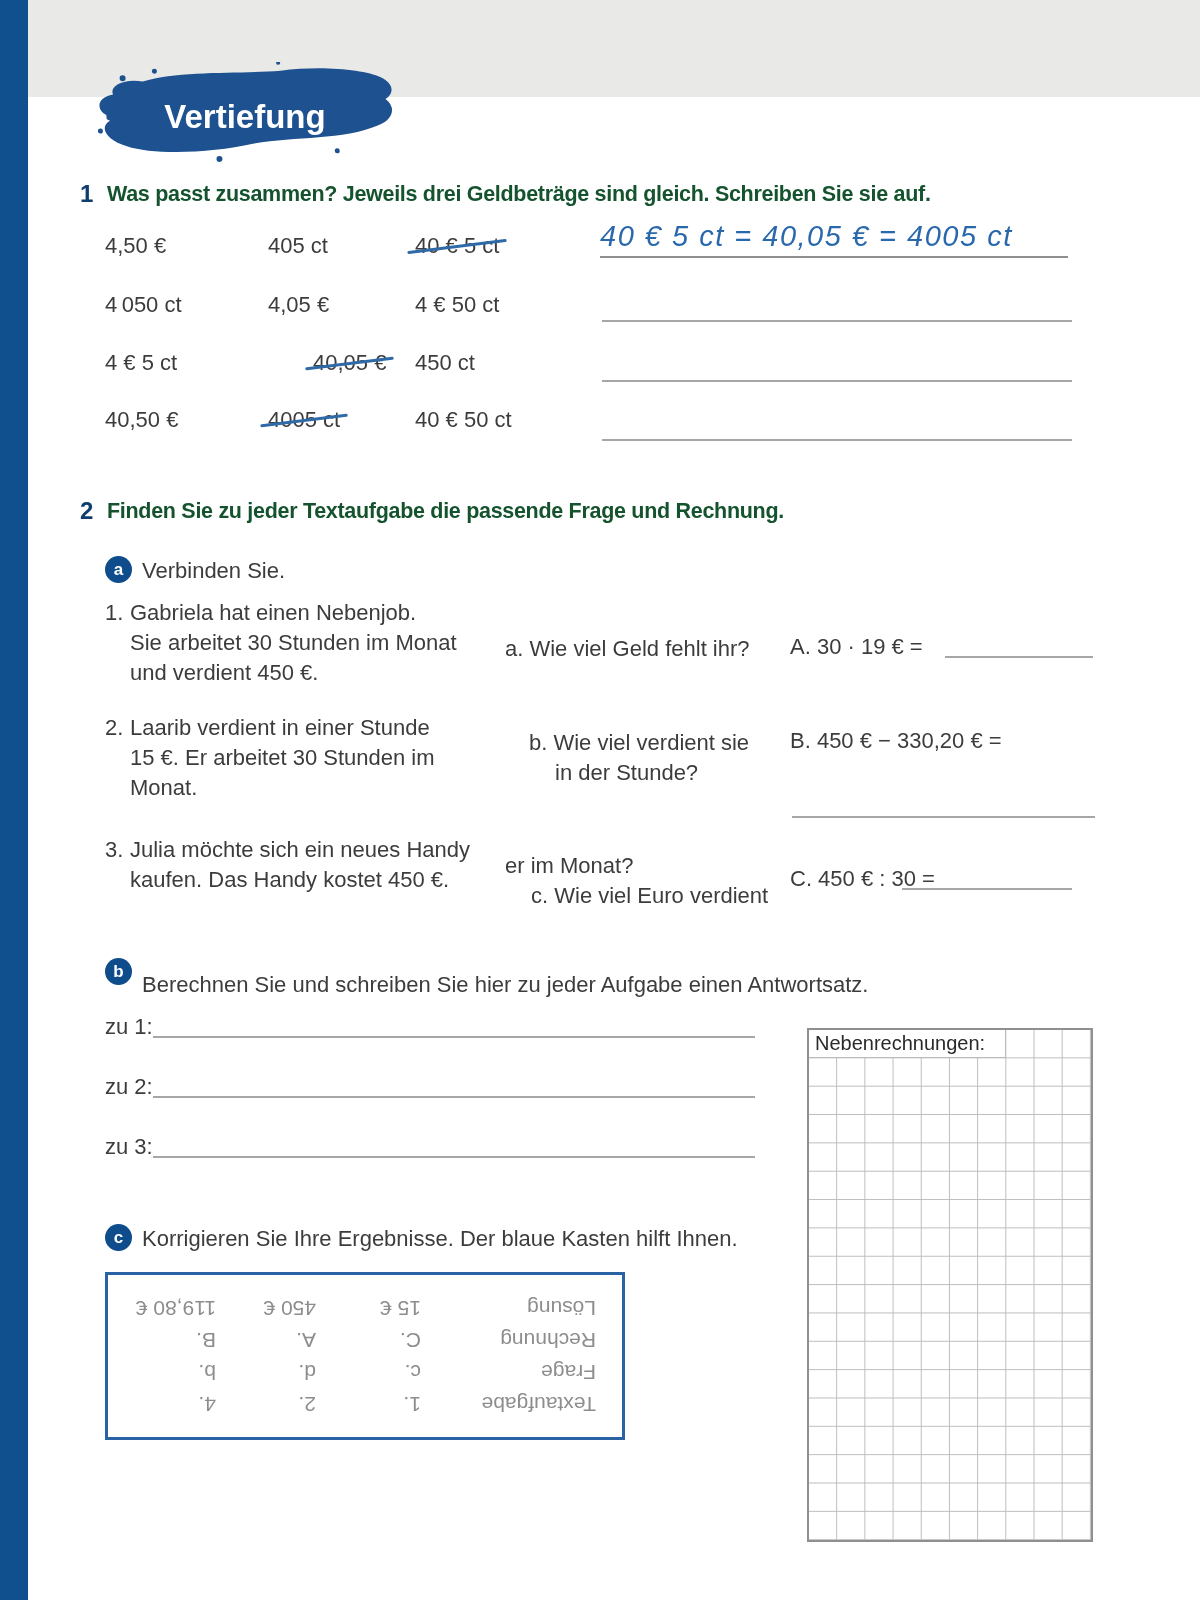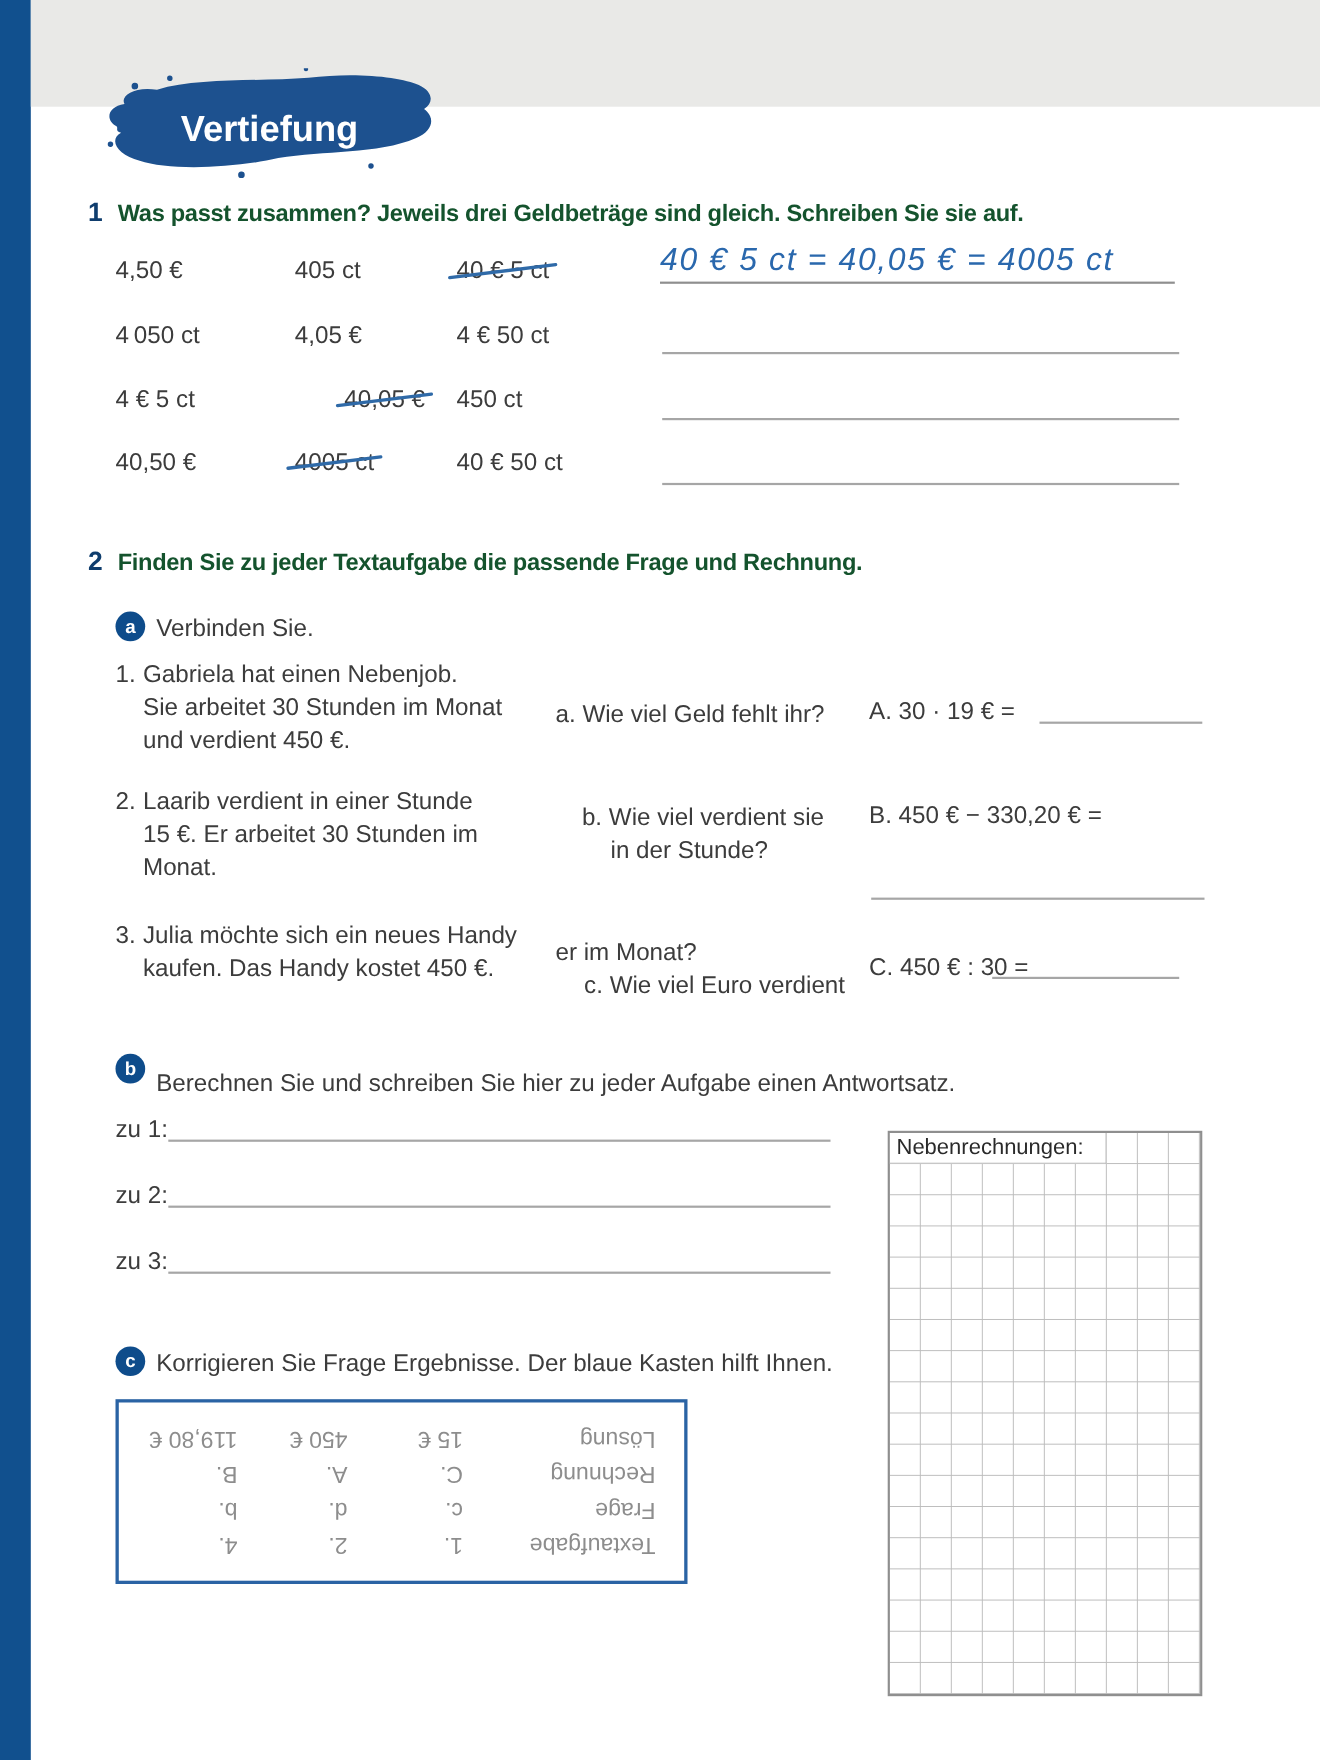--- a/index.html
+++ b/index.html
@@ -166,21 +166,21 @@
   <div class="zulabel" style="top:1074px;">zu 2:</div>
   <div class="wline" style="left:153px;top:1096px;width:602px;"></div>
   <div class="zulabel" style="top:1134px;">zu 3:</div>
   <div class="wline" style="left:153px;top:1156px;width:602px;"></div>
 
   <div class="nbox">
     <div class="nhead">Nebenrechnungen:</div>
   </div>
 
   <div class="badge" style="left:105px;top:1224px;">c</div>
-  <div class="sublabel" style="left:142px;top:1226px;">Korrigieren Sie Frage Ergebnisse. Der blaue Kasten hilft Ihnen.</div>
+  <div class="sublabel" style="left:142px;top:1226px;">Korrigieren Sie Ihre Ergebnisse. Der blaue Kasten hilft Ihnen.</div>
 
   <div class="bluebox">
     <div class="boxinner">
       <span>Textaufgabe</span>
       <span>1.</span>
       <span>2.</span>
       <span>4.</span>
       <span>Frage</span>
       <span>c.</span>
       <span>d.</span>

